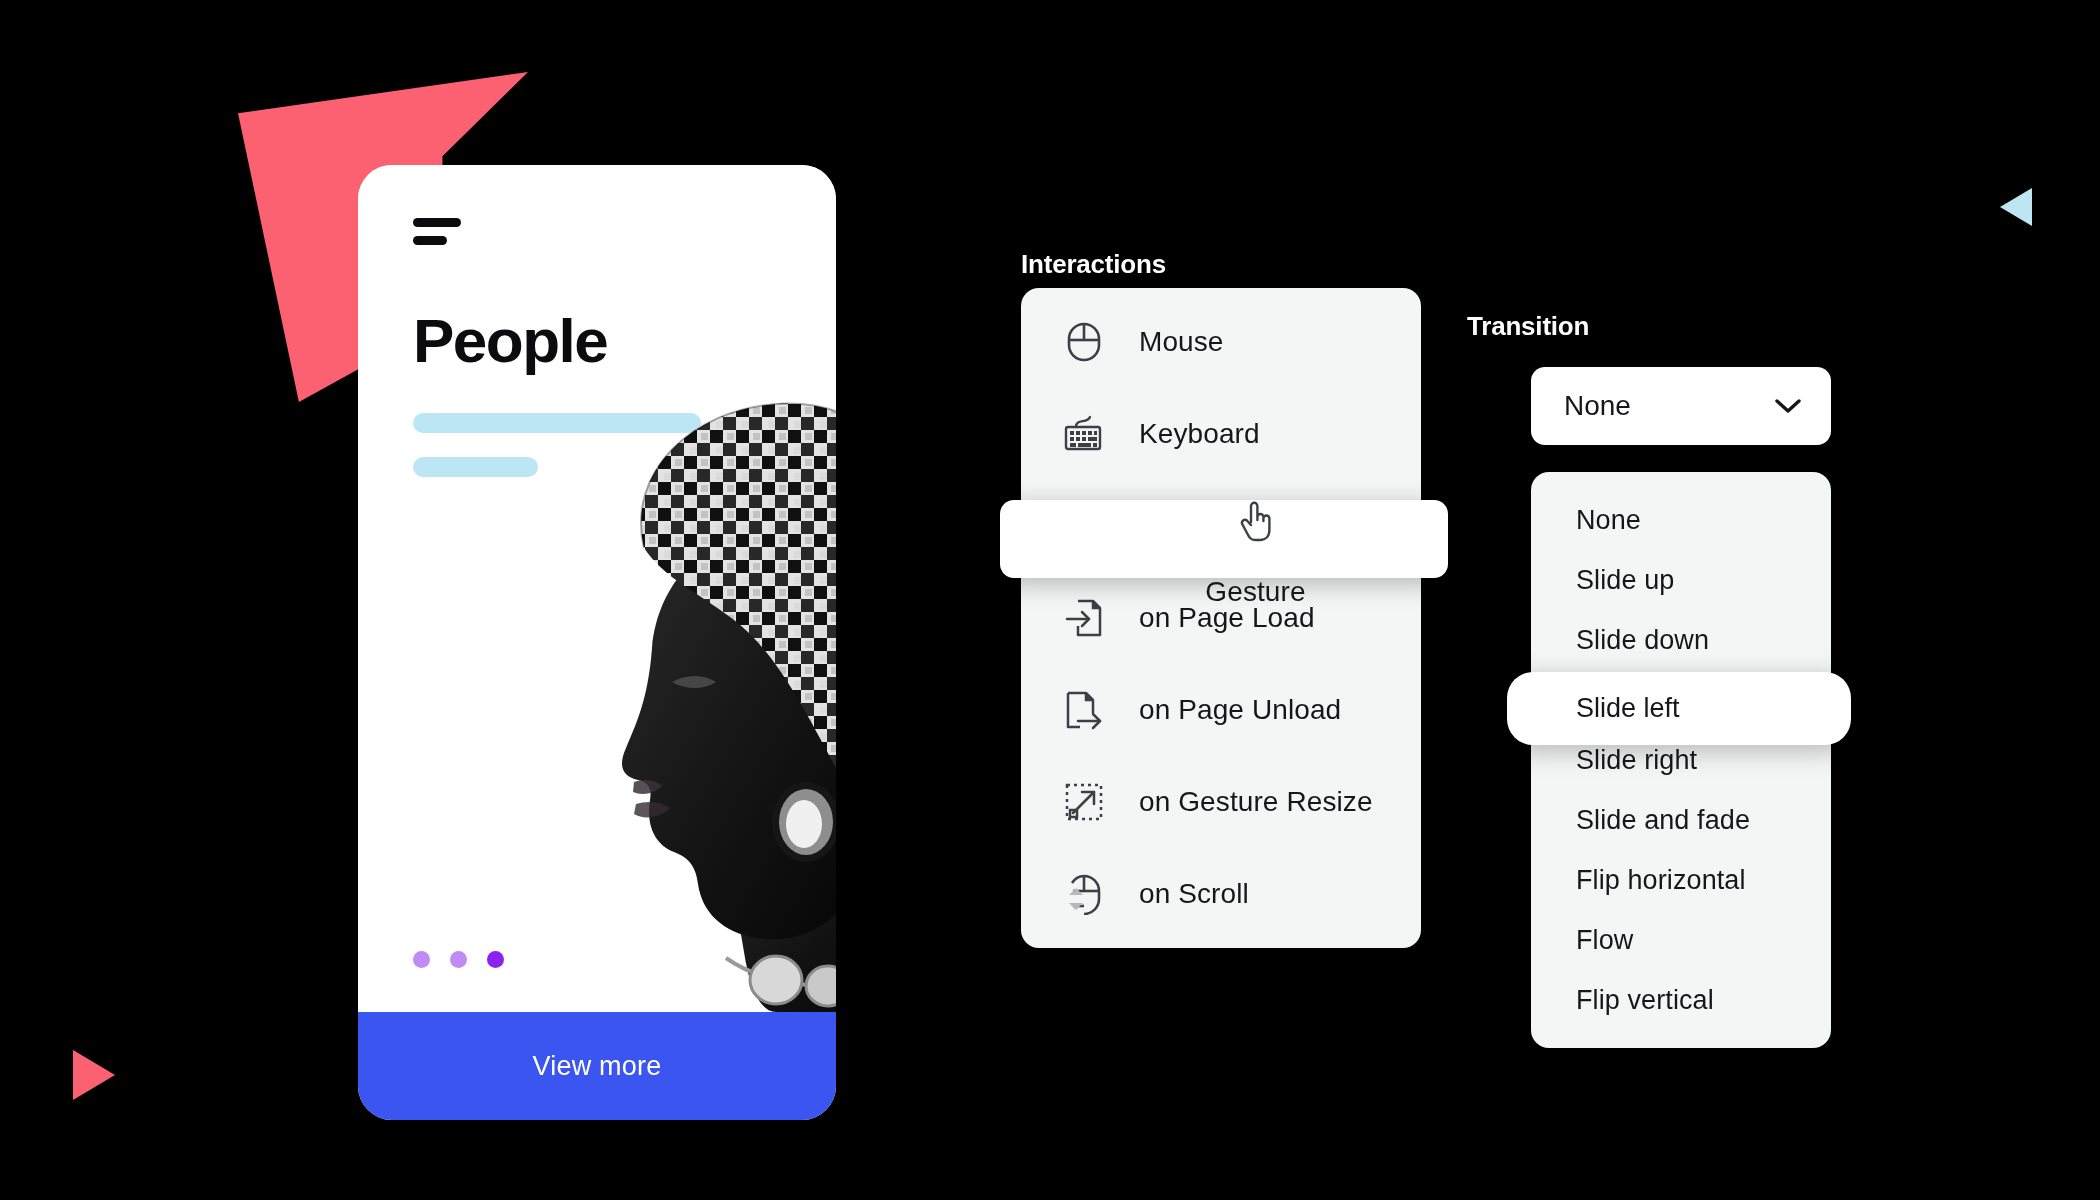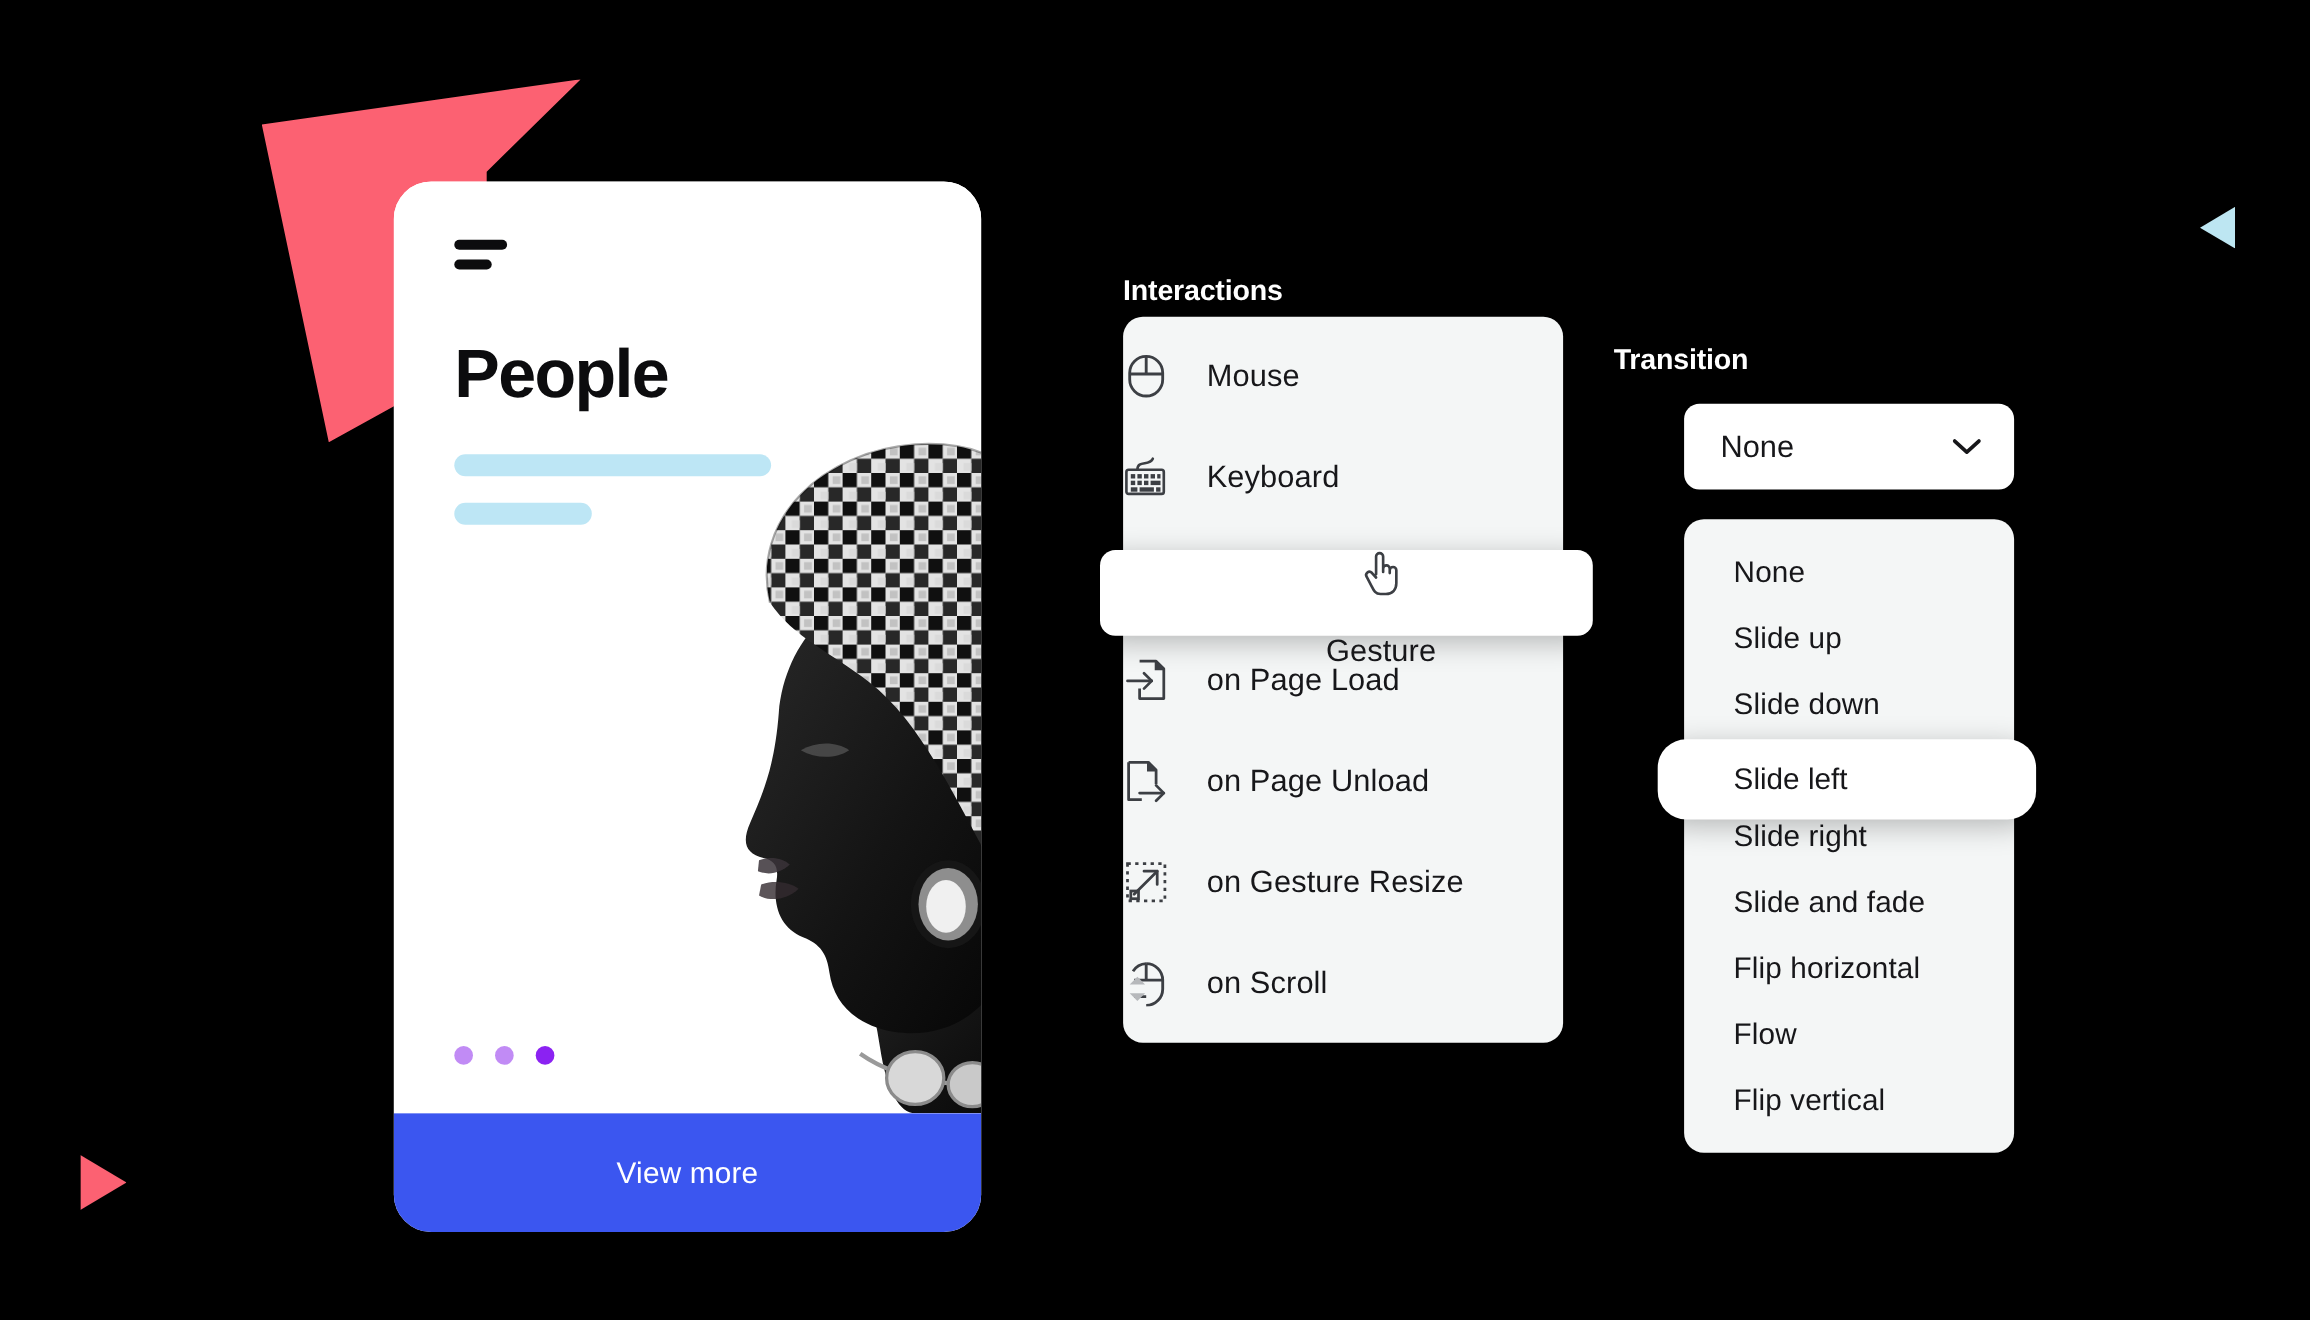--- a/index.html
+++ b/index.html
@@ -51,21 +51,21 @@
     height: 38px;
     background: #bde6f2;
     clip-path: polygon(100% 0%, 100% 100%, 0% 50%);
   }
 
   
   .phone {
     position: absolute;
     left: 358px;
     top: 165px;
-    width: 534px;
+    width: 478px;
     height: 955px;
     background: #ffffff;
     border-radius: 34px;
     overflow: hidden;
     display: flex;
     flex-direction: column;
   }
   .phone-screen {
     position: relative;
     flex: 1;
@@ -165,20 +165,21 @@
   #interactions-panel {
     left: 1021px;
     top: 288px;
     width: 400px;
     padding: 8px 0;
   }
   .list-row {
     display: flex;
     align-items: center;
     height: 92px;
+    padding-left: 42px;
     gap: 34px;
     cursor: pointer;
   }
   .list-row .icon {
     width: 42px;
     height: 42px;
     flex: none;
     display: flex;
     align-items: center;
     justify-content: center;

